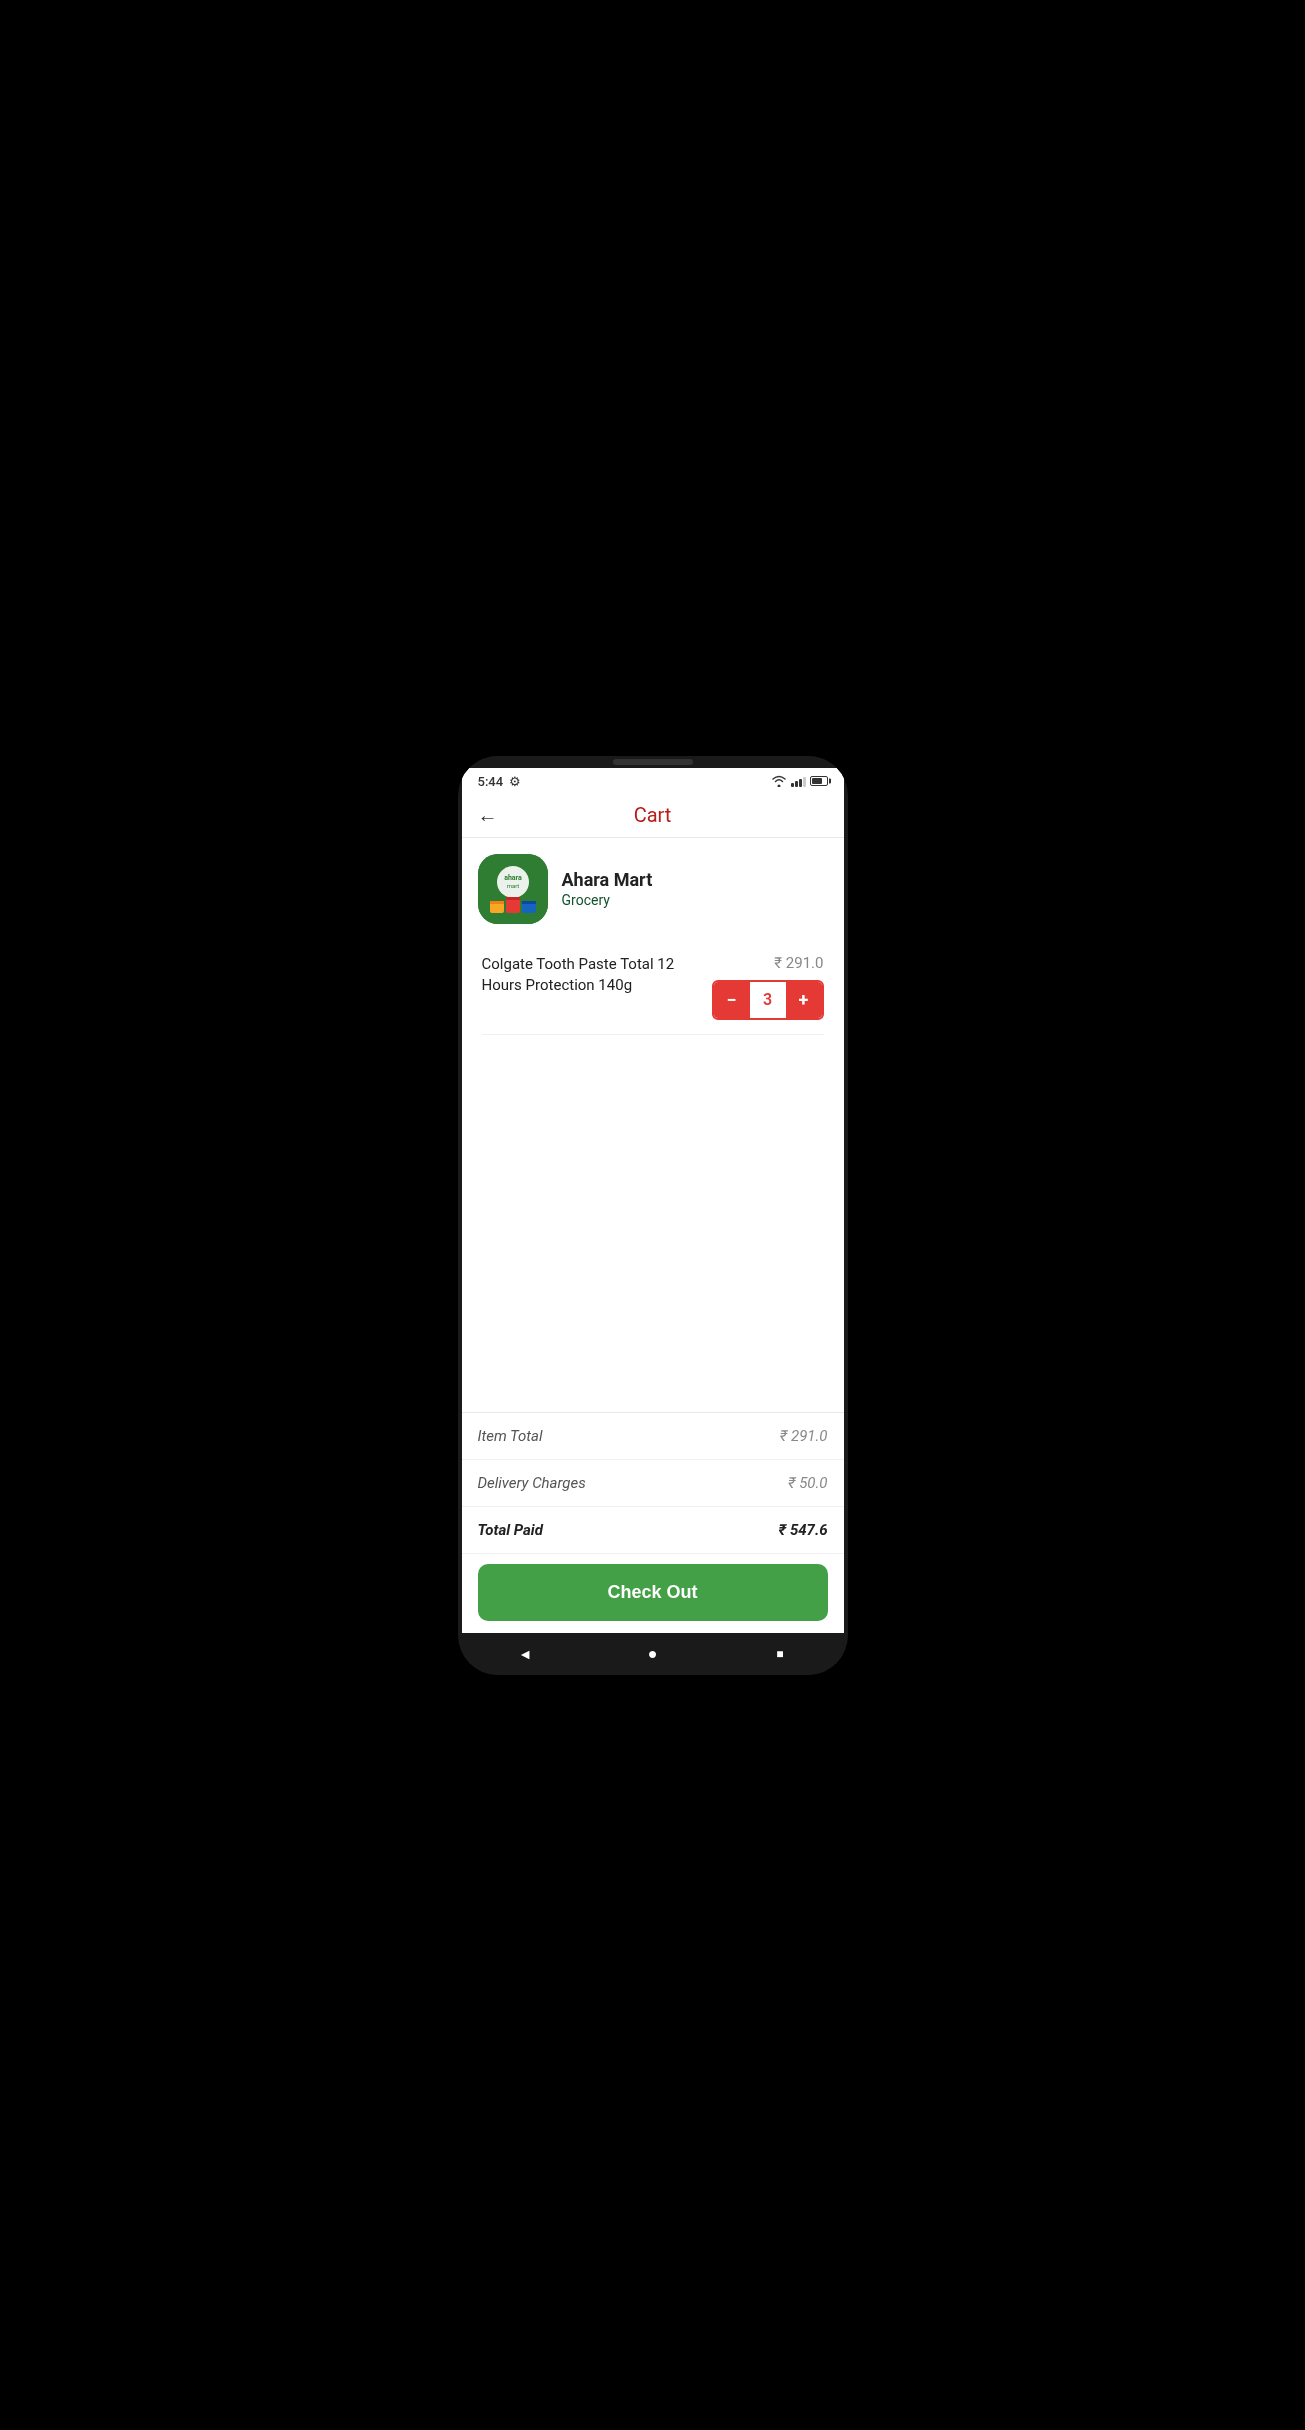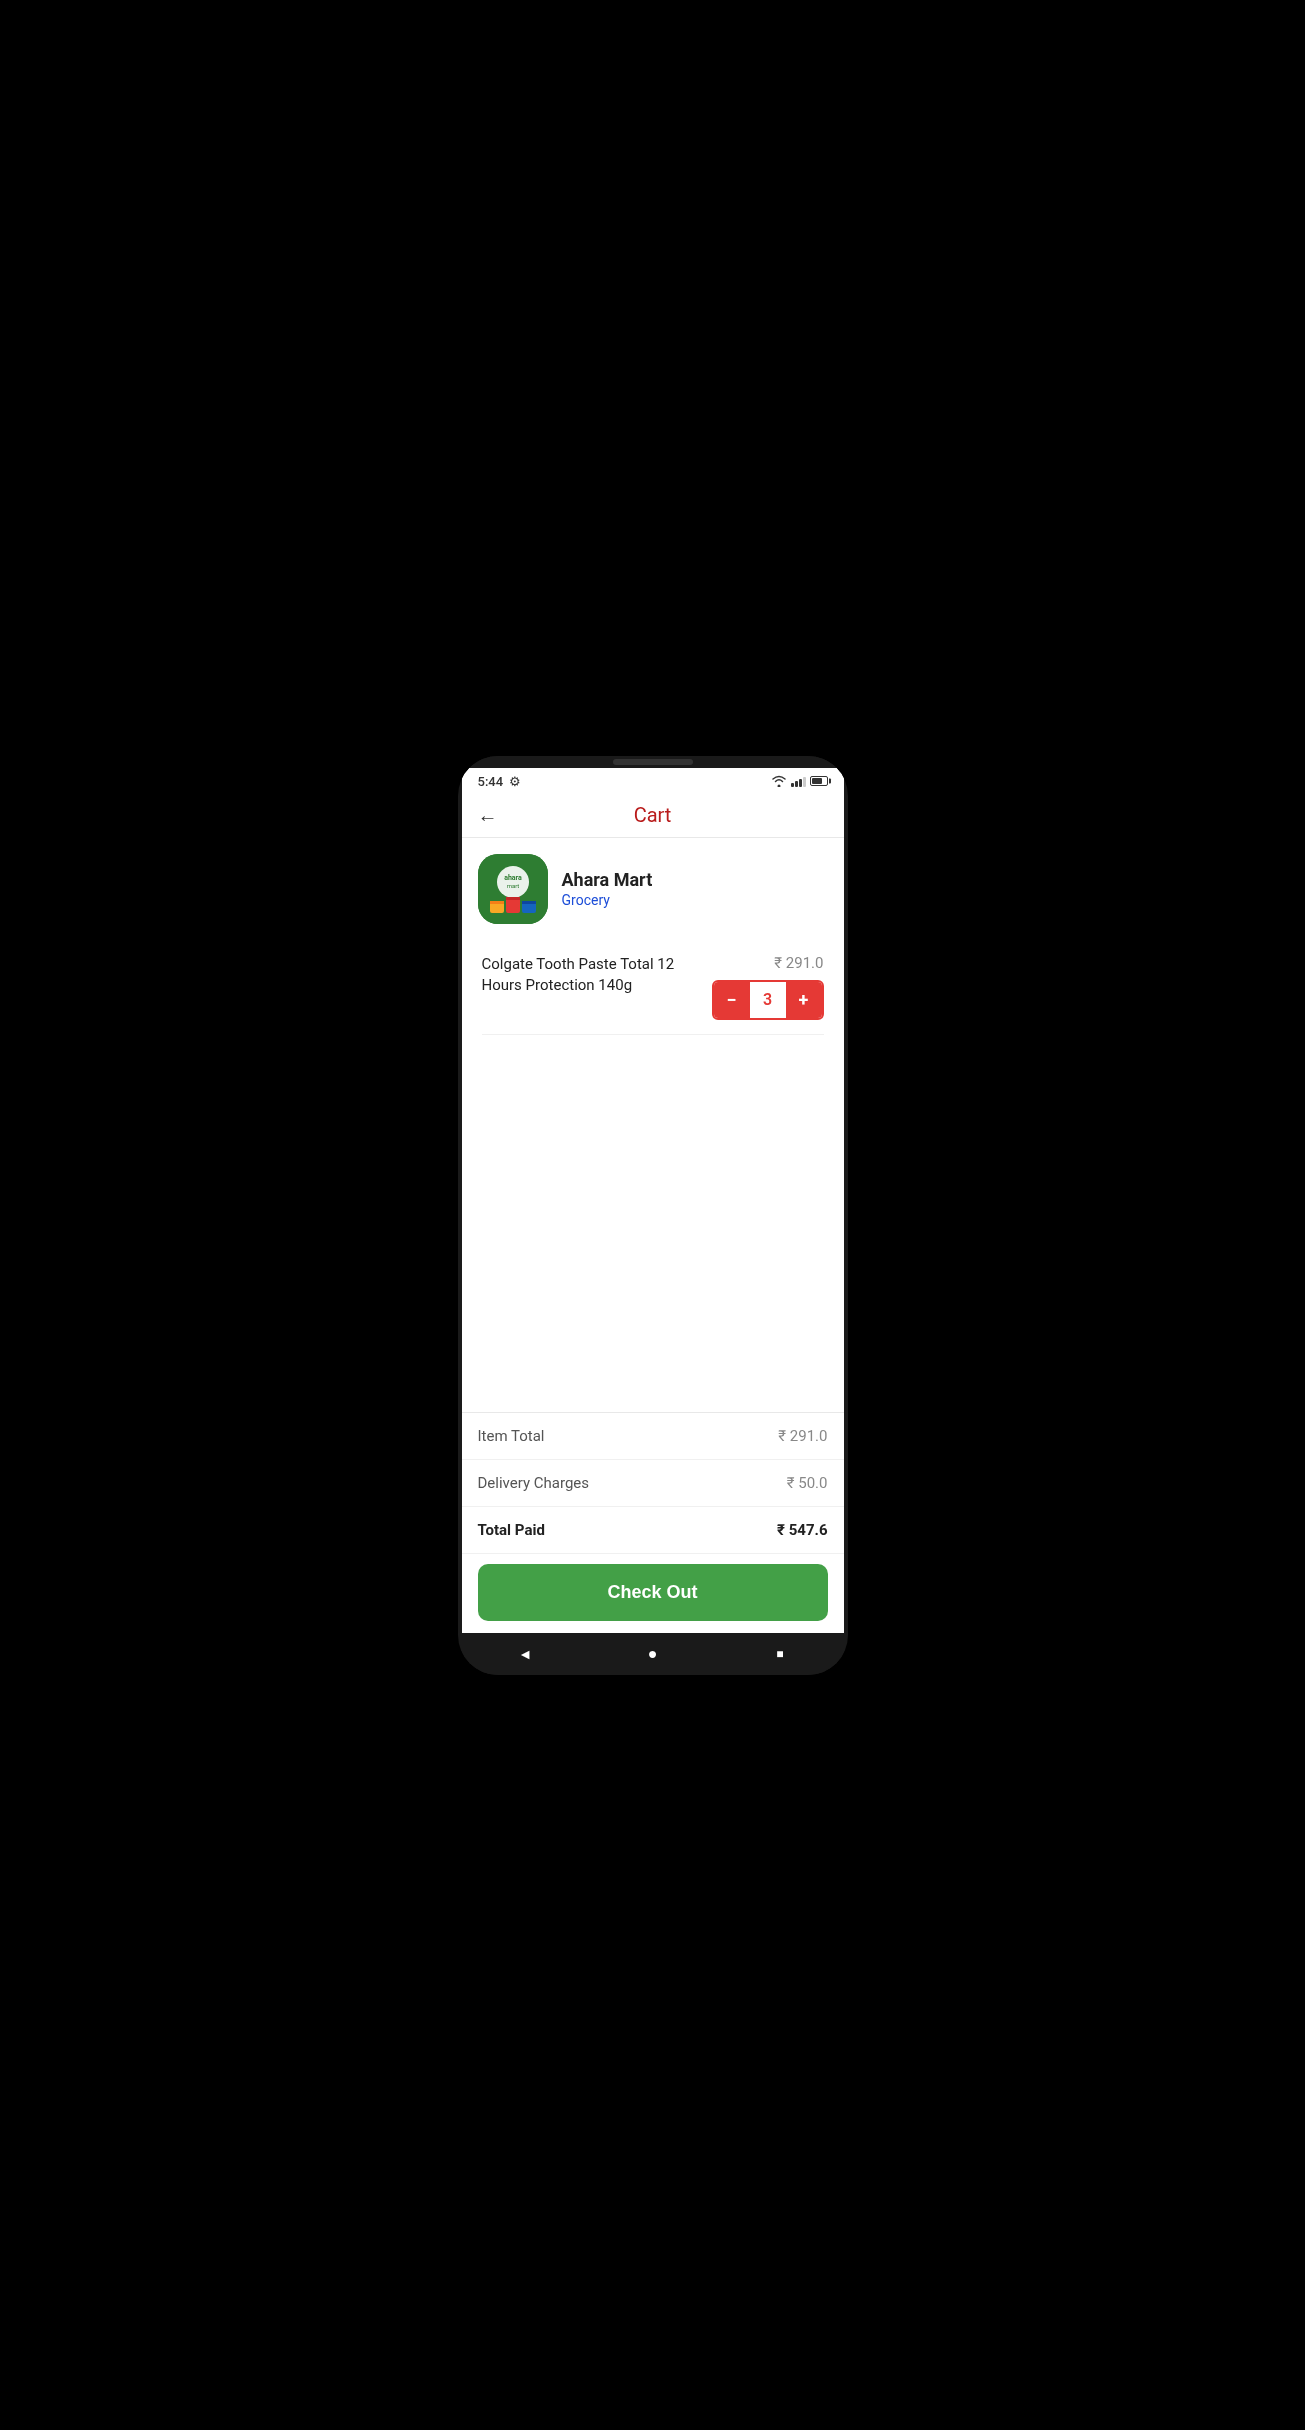--- a/index.html
+++ b/index.html
@@ -136,21 +136,21 @@
     }
 
     .store-name {
       font-size: 18px;
       font-weight: 700;
       color: #222;
     }
 
     .store-category {
       font-size: 14px;
-      color: #1d4ed8;
+      color: #14532d;
       margin-top: 2px;
     }
 
     
     .cart-items {
       padding: 0 20px;
     }
 
     .cart-item {
       display: flex;
@@ -220,20 +220,21 @@
     }
 
     
     .spacer {
       flex: 1;
     }
 
     
     .summary-section {
       border-top: 1px solid #e8e8e8;
+      font-style: italic;
     }
 
     .summary-row {
       display: flex;
       justify-content: space-between;
       align-items: center;
       padding: 14px 16px;
       border-bottom: 1px solid #f0f0f0;
     }
 

